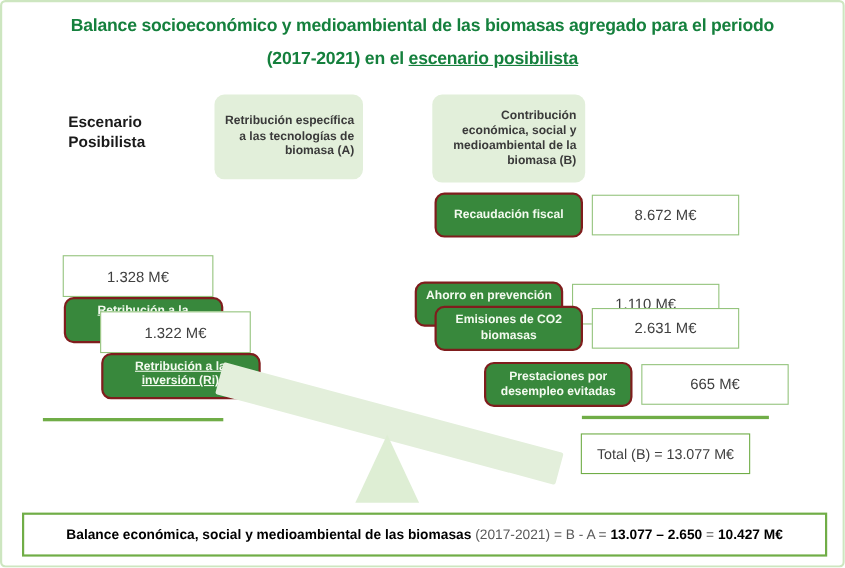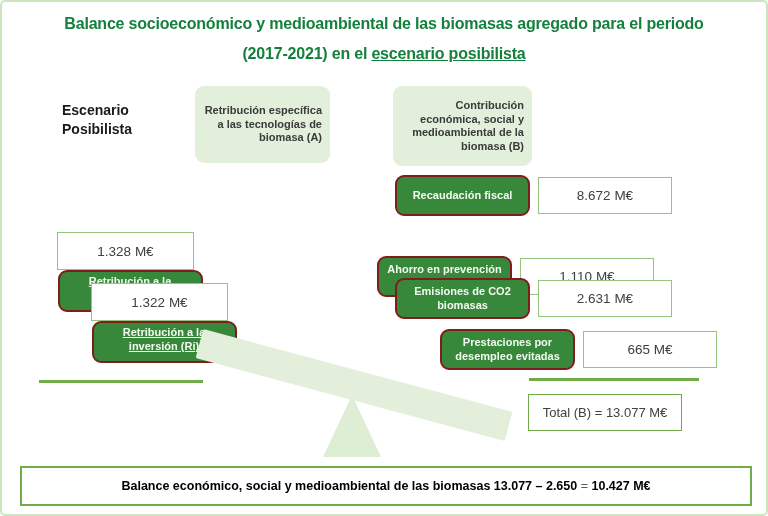--- a/index.html
+++ b/index.html
@@ -165,15 +165,15 @@
     <div class="value-box">665 M€</div>
   </div>
 
   <div class="seesaw-plank"></div>
   <div class="seesaw-fulcrum"></div>
 
   <div class="hline hline-a"></div>
   <div class="hline hline-b"></div>
   <div class="total-box total-b">Total (B) = 13.077 M€</div>
 
-  <div class="balance-summary"><span class="b">Balance económico, social y medioambiental de las biomasas </span><span class="b">13.077 – 2.650</span><span> = </span><span class="b">10.427 M€</span></div>
+  <div class="balance-summary"><span class="b">Balance económica, social y medioambiental de las biomasas </span><span>(2017-2021) = B - A = </span><span class="b">13.077 – 2.650</span><span> = </span><span class="b">10.427 M€</span></div>
 
 </div>
 
 </body></html>

